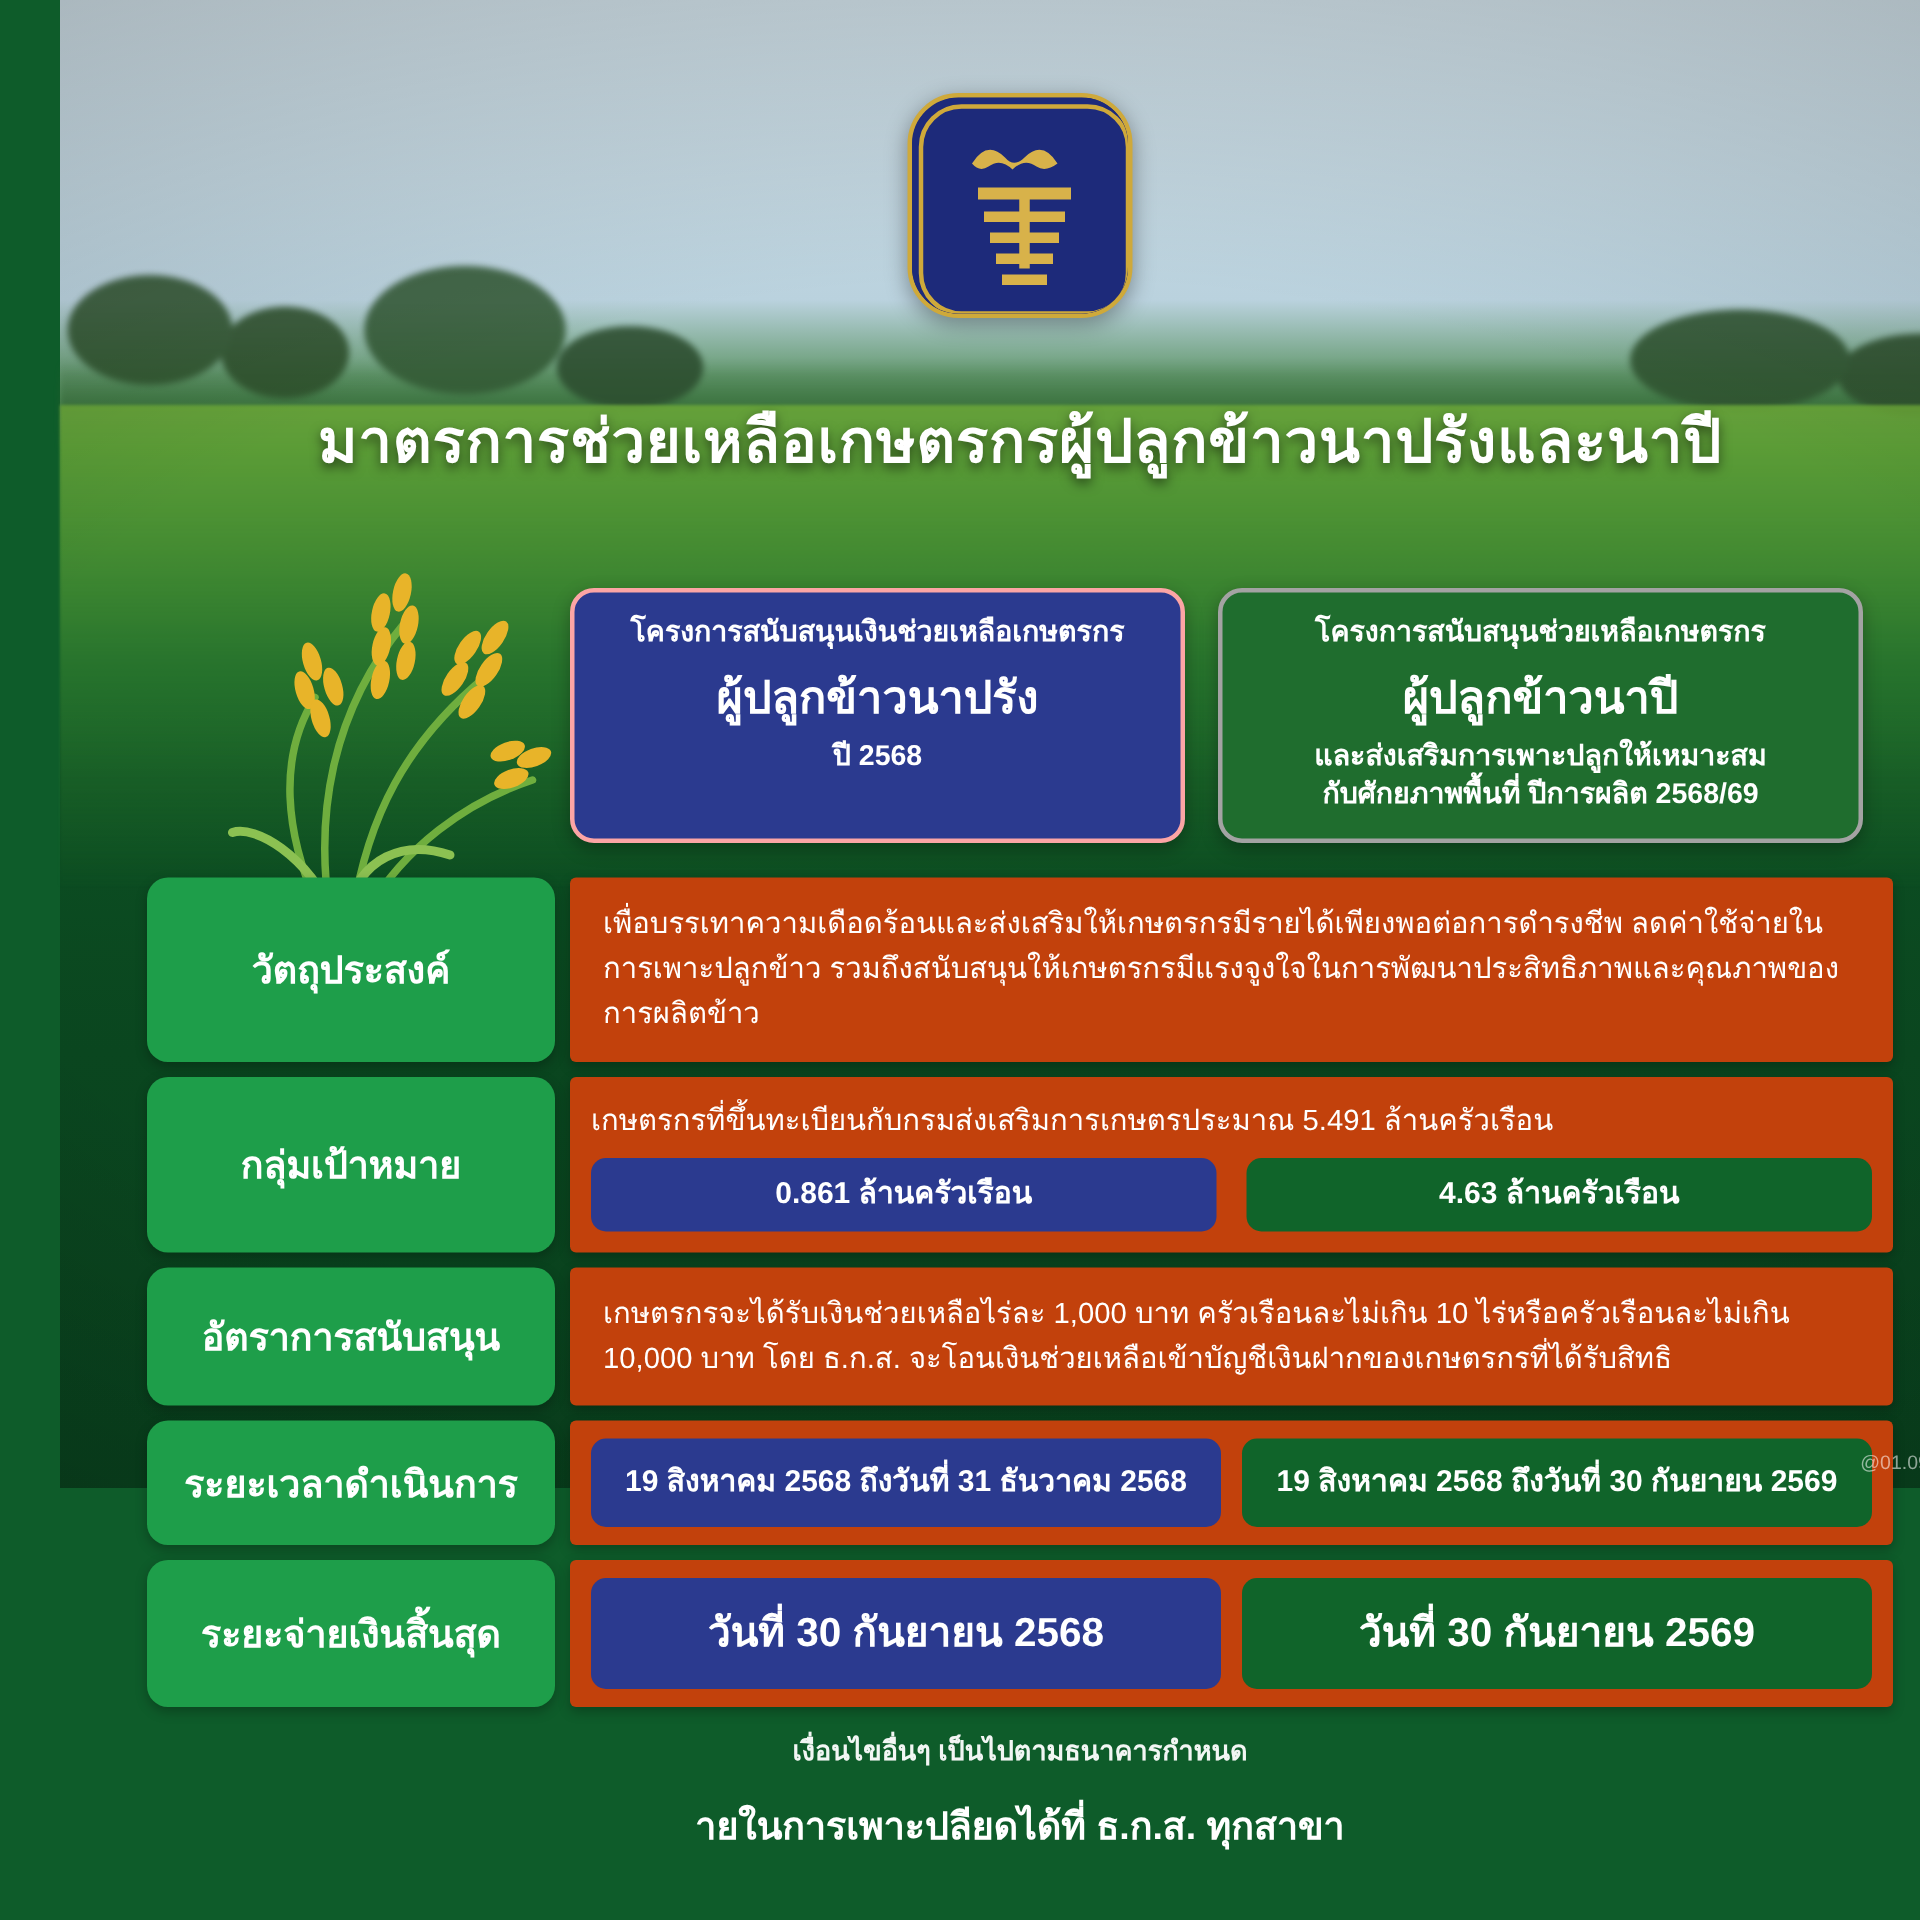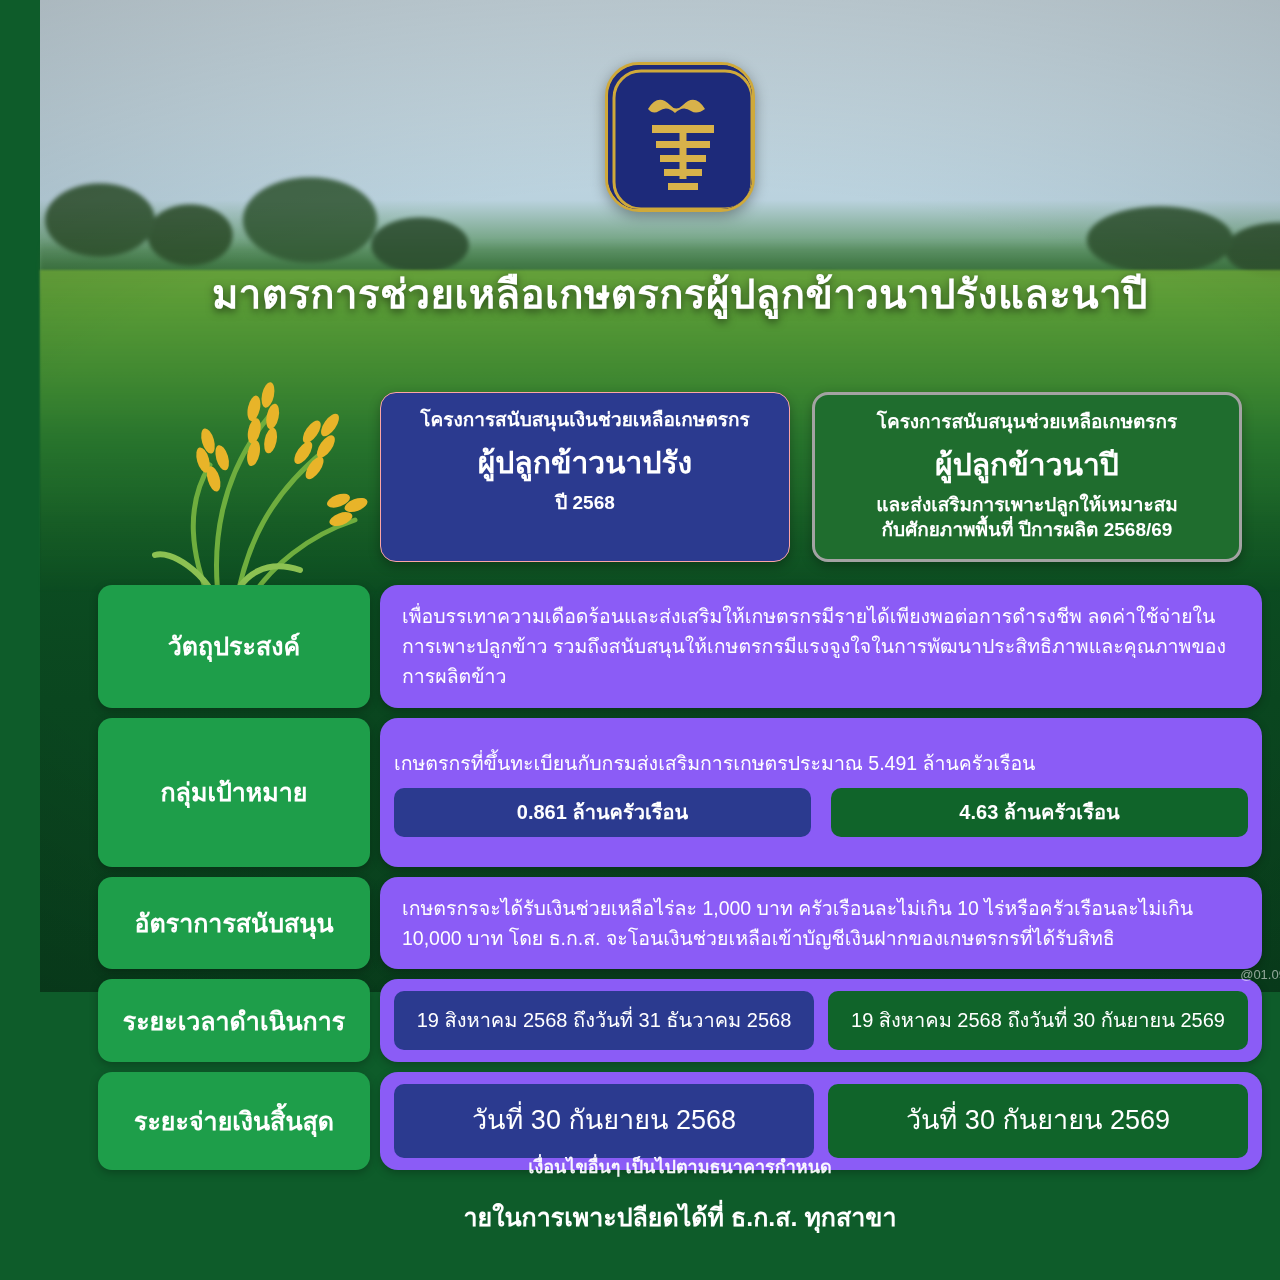--- a/index.html
+++ b/index.html
@@ -103,21 +103,21 @@
     display: flex;
     gap: 22px;
   }
   .hcard {
     border-radius: 16px;
     padding: 14px 10px 16px;
     text-align: center;
     color: #fff;
     box-shadow: 0 4px 12px rgba(0,0,0,0.3);
   }
-  .hcard.blue { background: #2b3a8f; border: 1px solid #fca5a5; width: 410px; }
+  .hcard.blue { background: #2b3a8f; border: 3px solid #fca5a5; width: 410px; }
   .hcard.green { background: #1f6d2e; border: 3px solid #a3a3a3; width: 430px; }
   .hcard .sub { font-size: 19px; font-weight: bold; line-height: 1.35; }
   .hcard .big { font-size: 30px; font-weight: bold; margin: 6px 0 4px; }
   .hcard .small { font-size: 19px; font-weight: bold; line-height: 1.35; }
 
   
   .table {
     position: absolute;
     top: 585px; left: 58px;
     width: 1164px;
@@ -139,33 +139,33 @@
     font-size: 25px;
     font-weight: bold;
     display: flex;
     align-items: center;
     justify-content: center;
     text-align: center;
     box-shadow: 0 3px 8px rgba(0,0,0,0.25);
   }
   .value-cell {
     flex: 1;
-    background: #8b5cf6;
-    border-radius: 18px;
+    background: #c2410c;
+    border-radius: 4px;
     color: #ffffff;
     padding: 16px 22px;
     font-size: 19.5px;
     line-height: 1.55;
     box-shadow: 0 3px 8px rgba(0,0,0,0.25);
     display: flex;
     flex-direction: column;
     justify-content: center;
   }
   .value-cell.split {
-    padding: 30px 14px;
+    padding: 14px 14px;
   }
   .split-row {
     display: flex;
     gap: 20px;
     margin-top: 10px;
   }
   .chip {
     flex: 1;
     border-radius: 10px;
     text-align: center;
@@ -183,21 +183,21 @@
     padding: 12px 14px;
   }
   .panel {
     flex: 1;
     border-radius: 10px;
     display: flex;
     align-items: center;
     justify-content: center;
     text-align: right;
     color: #fff;
-    font-weight: normal;
+    font-weight: bold;
   }
   .panel.blue { background: #2b3a8f; }
   .panel.darkgreen { background: #10642a; }
   .panel.sm { font-size: 20px; padding: 14px 8px; }
   .panel.lg { font-size: 27px; padding: 16px 8px; }
 
   
   .footer {
     position: absolute;
     left: 0; right: 0;

